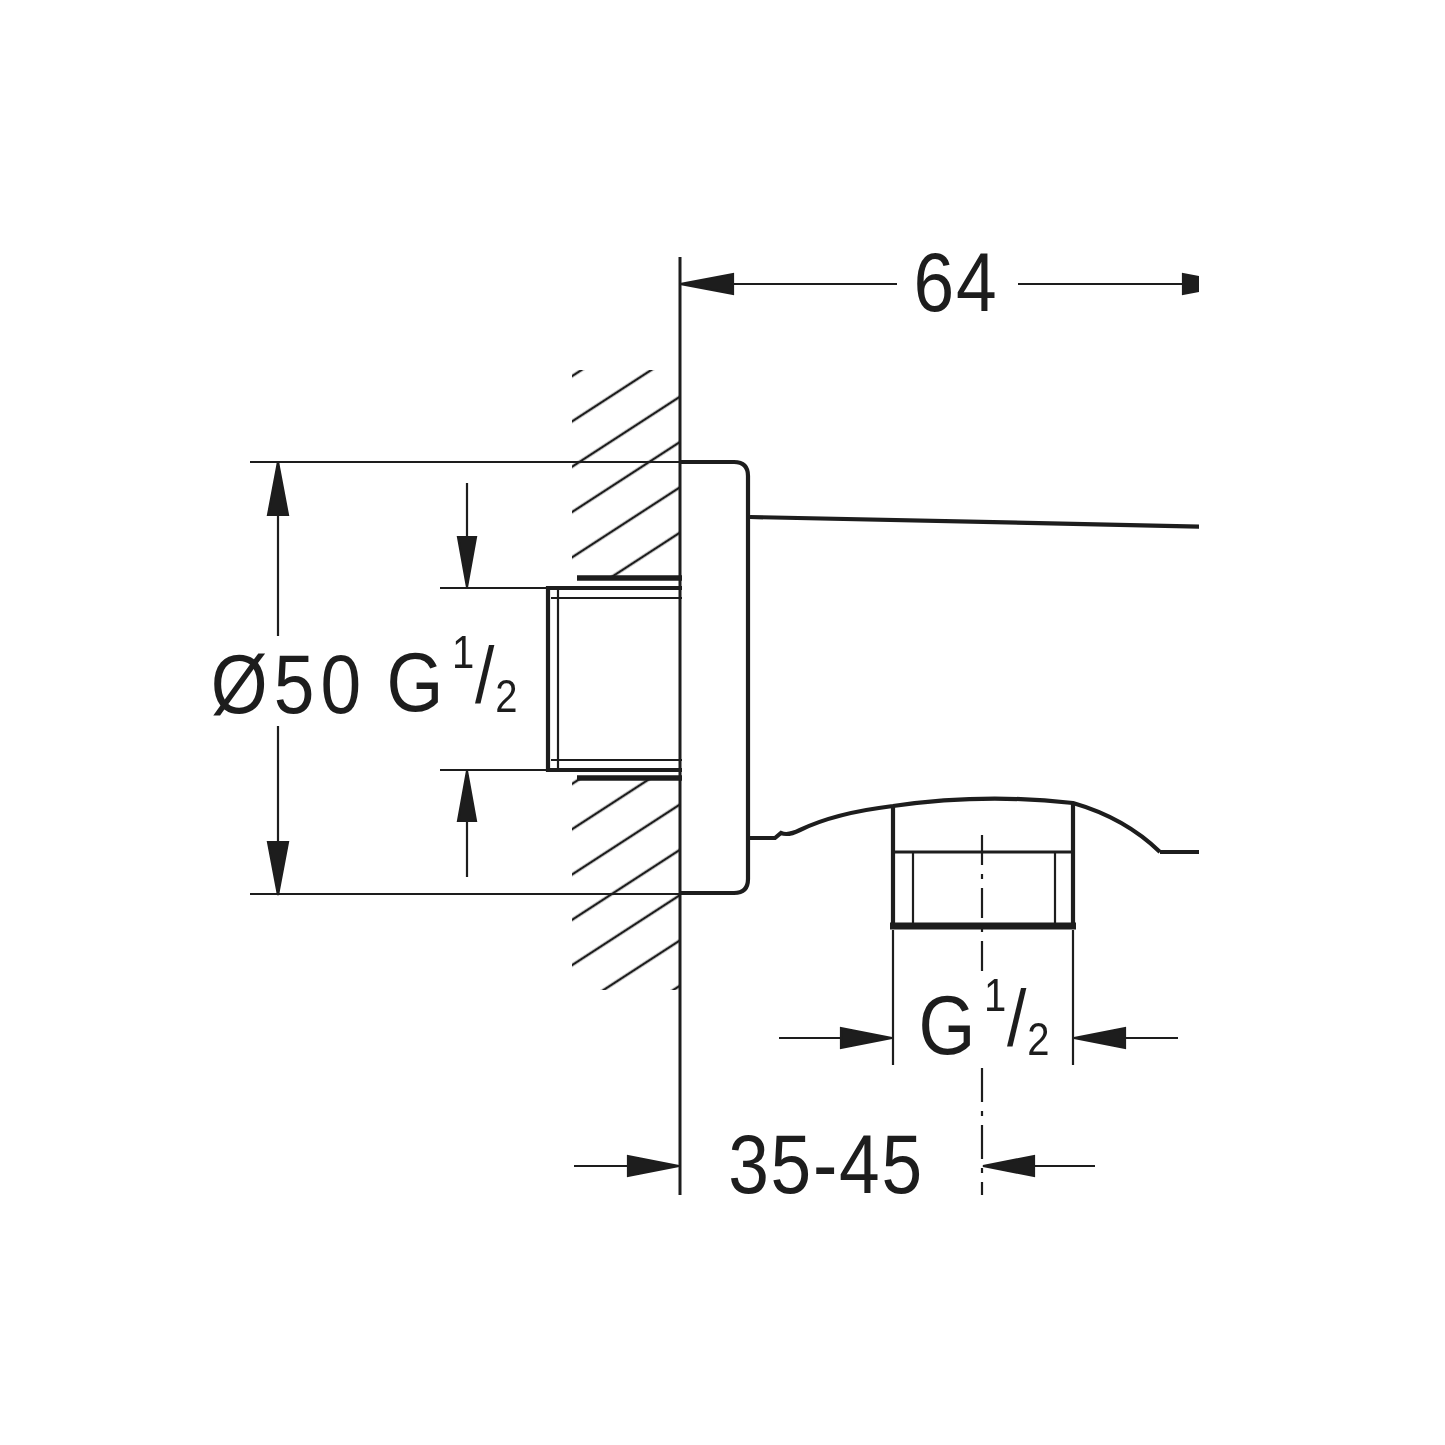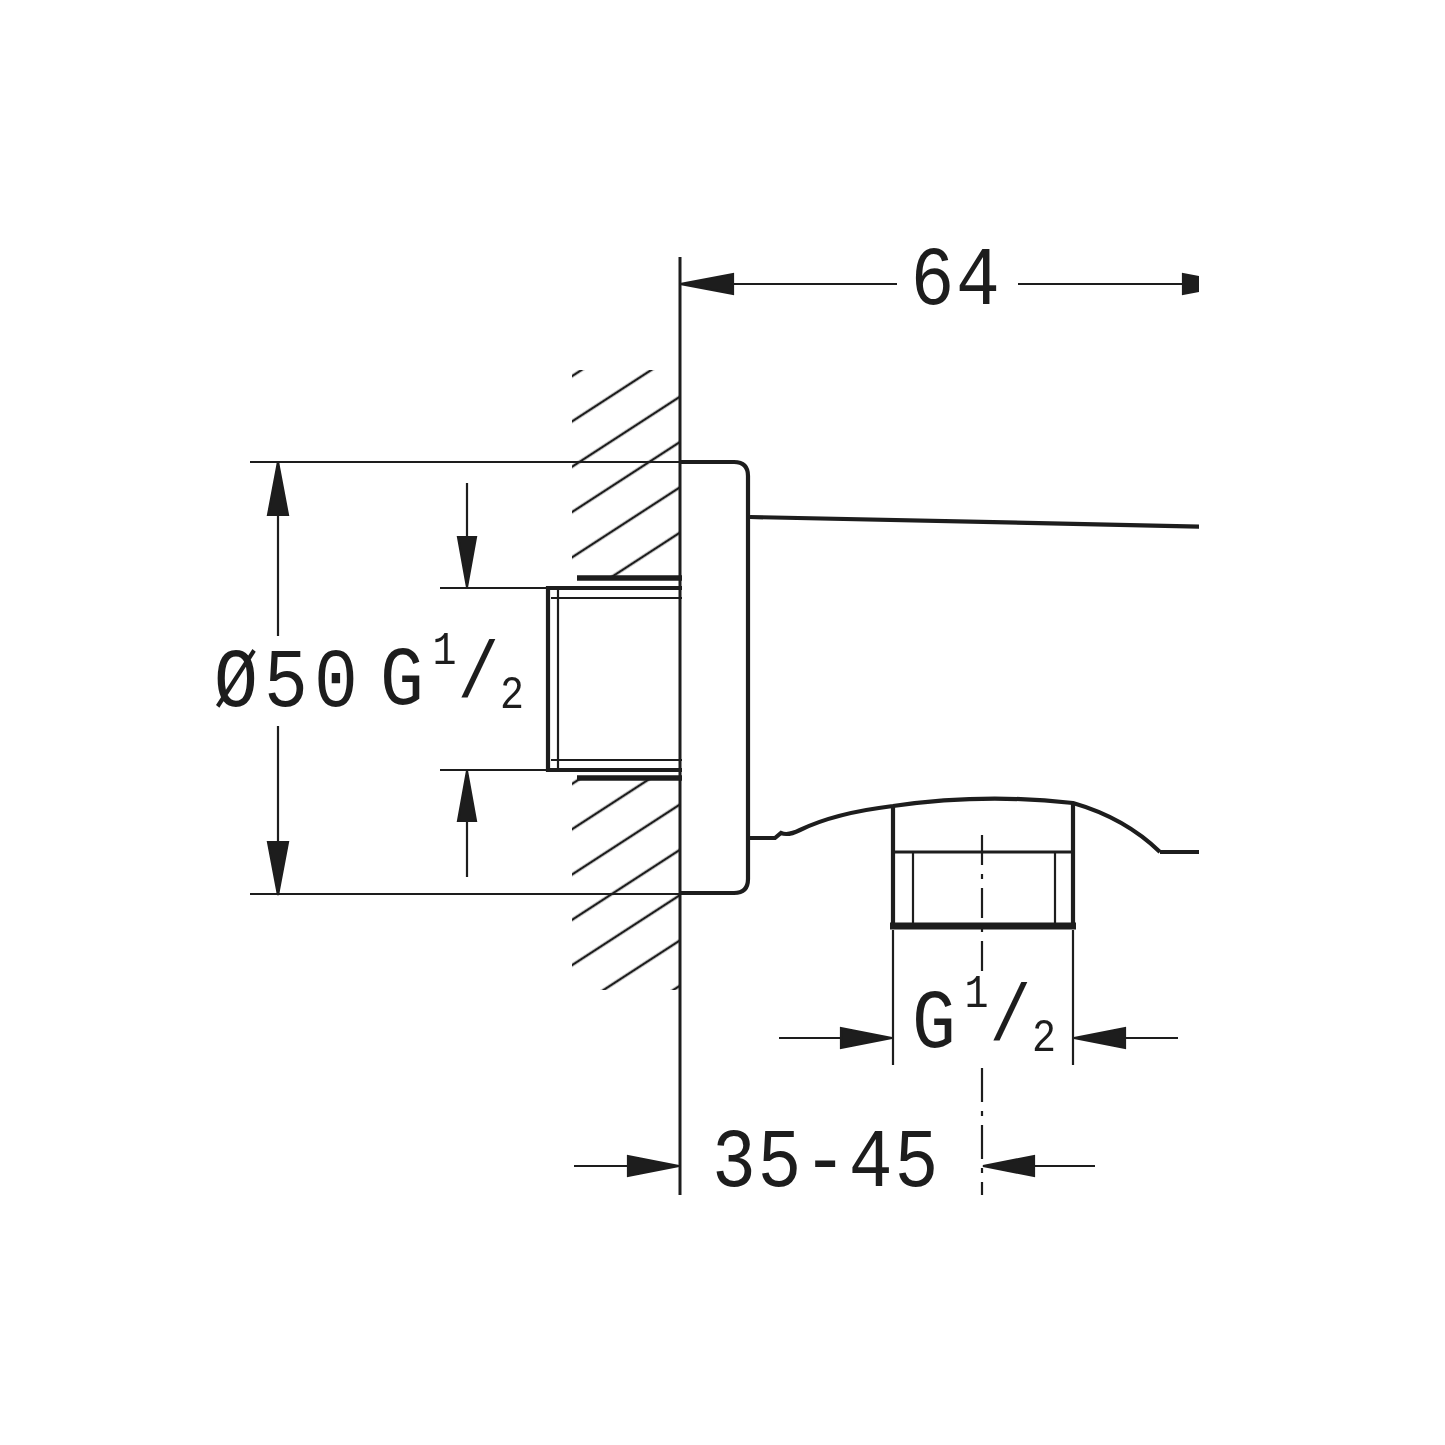--- a/index.html
+++ b/index.html
@@ -4,21 +4,21 @@
 <style>
   :root{
     --line:#1d1d1d;
     --bg:#ffffff;
   }
   html,body{margin:0;padding:0;background:var(--bg);}
   #canvas{
     position:relative;
     width:1199px;height:1445px;
     background:var(--bg);
-    font-family:Liberation Mono, monospace;
+    font-family:Liberation Sans, sans-serif;
     color:var(--line);
     overflow:hidden;
   }
   #drawing-svg{position:absolute;left:0;top:0;}
   .dim-text{
     position:absolute;
     transform:translate(-50%,-50%) scaleX(0.87);
     font-size:84px;
     line-height:1;
     white-space:nowrap;

